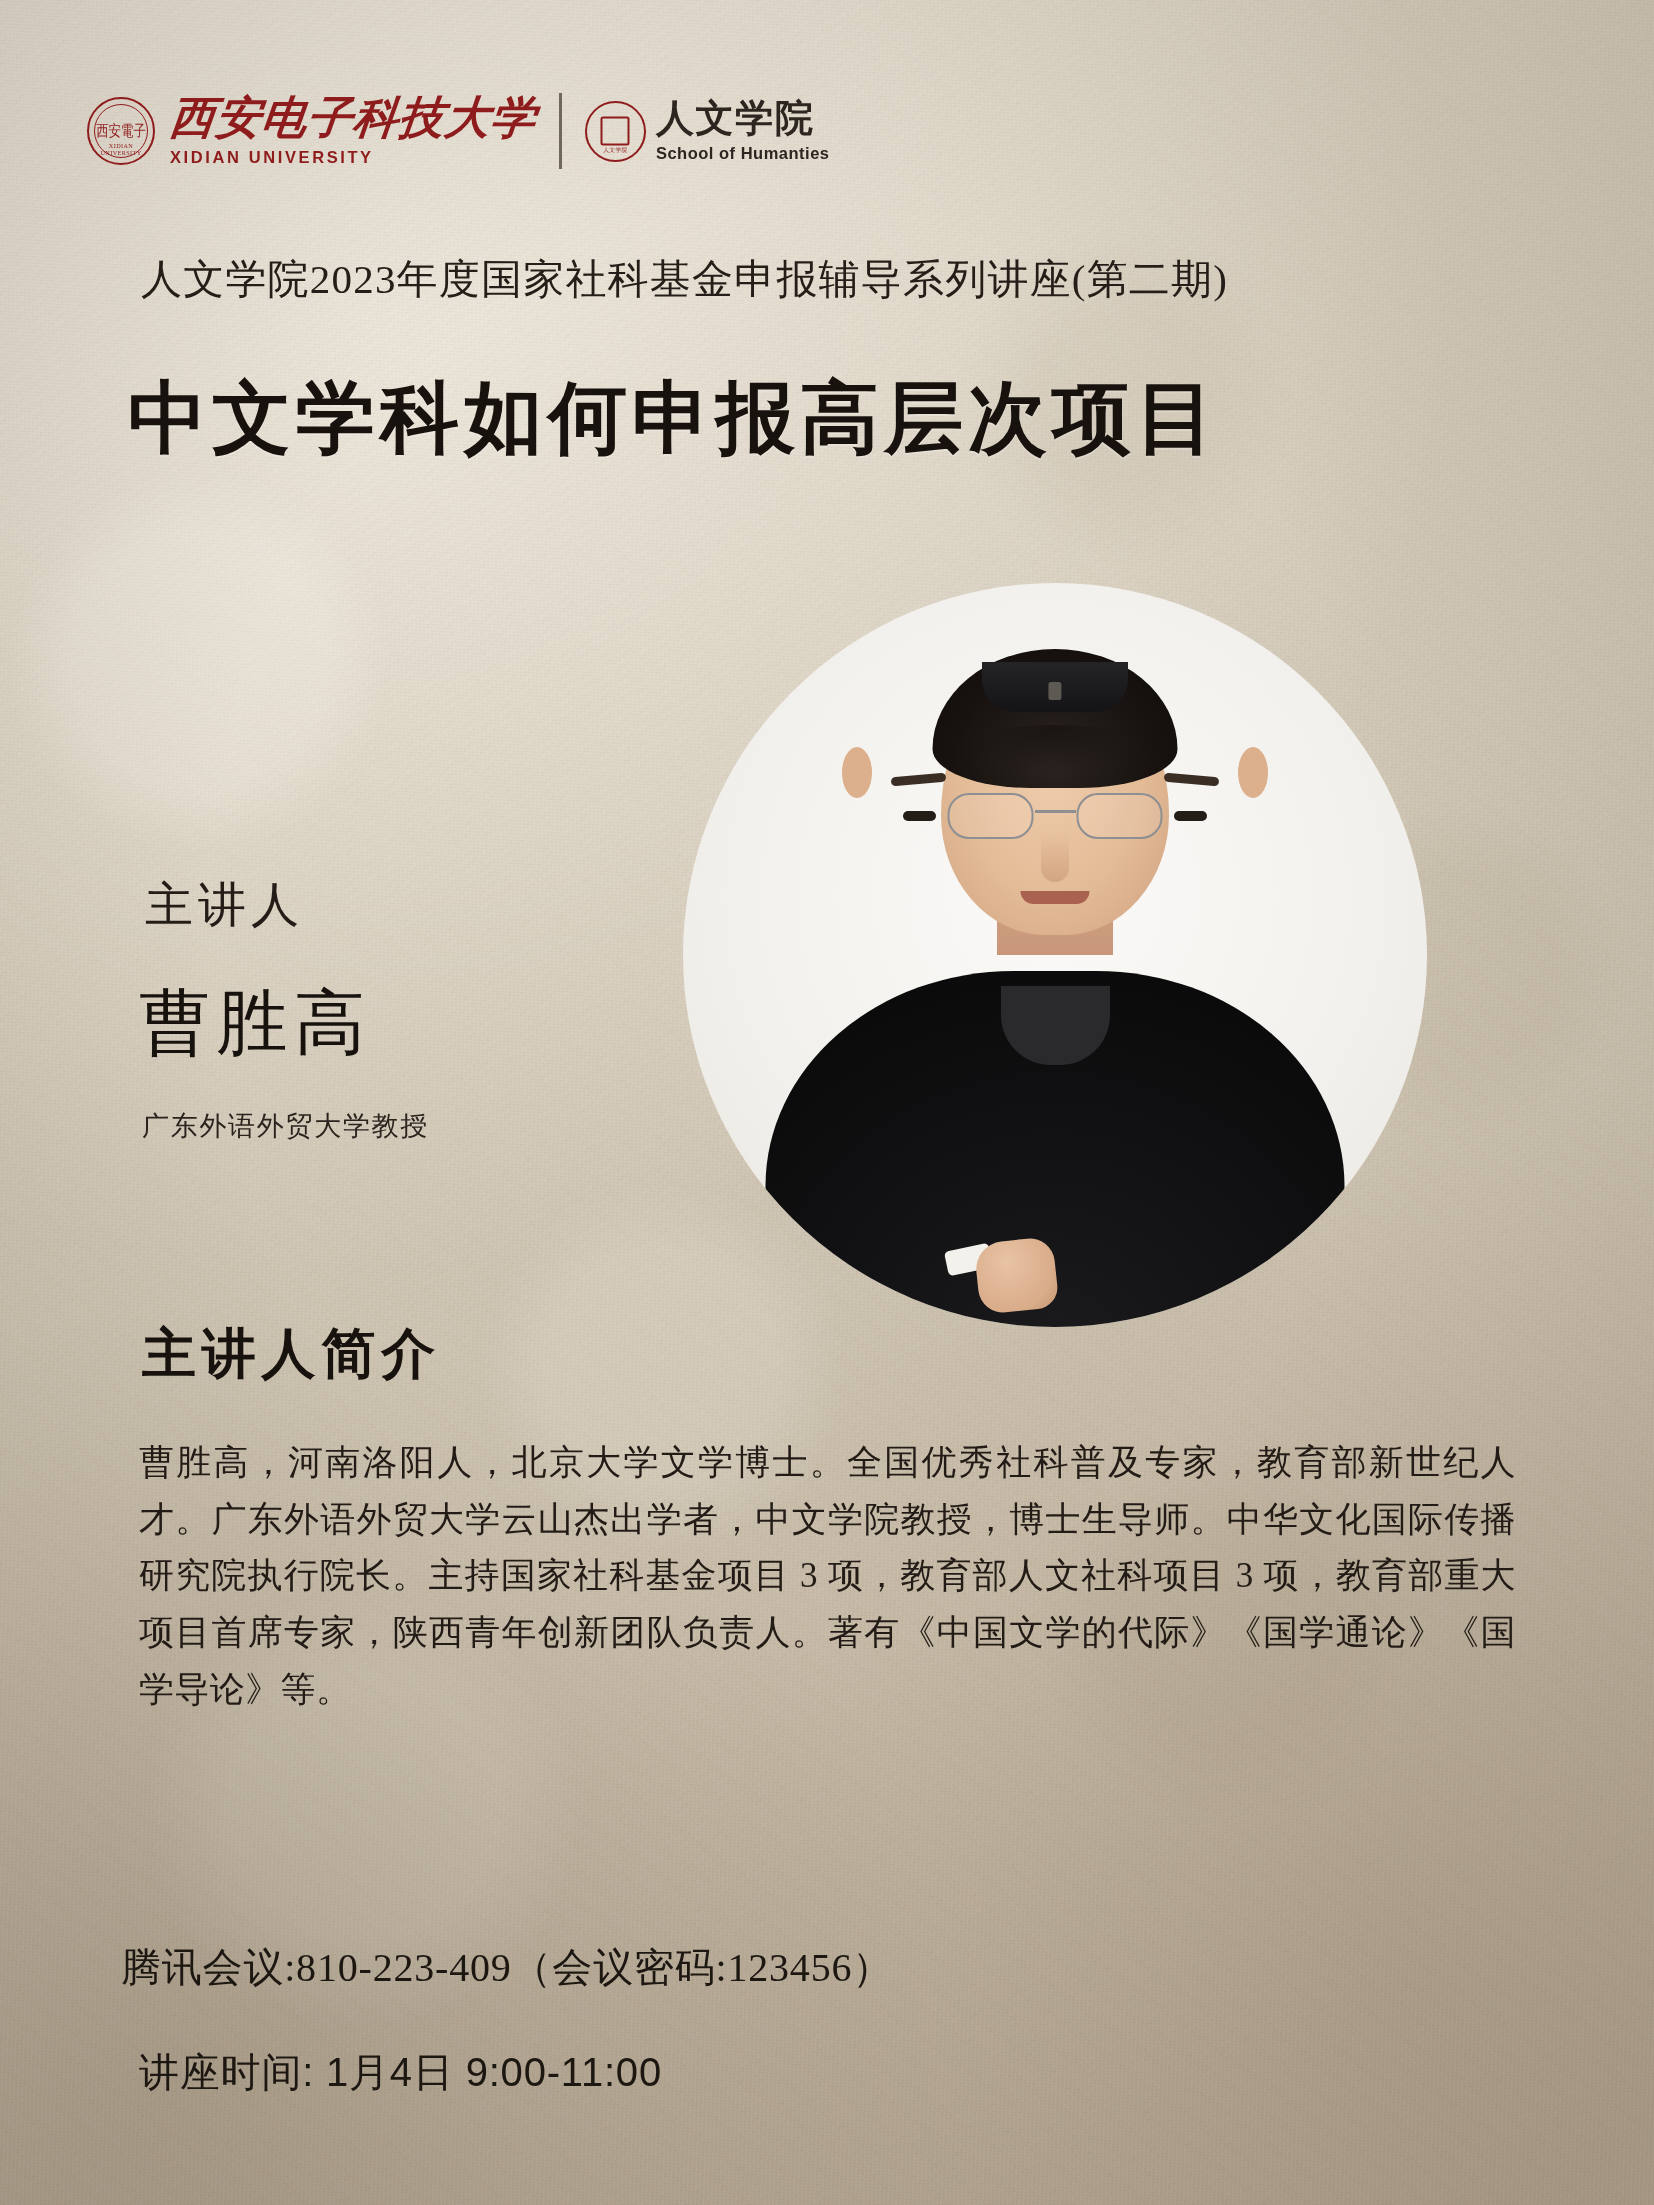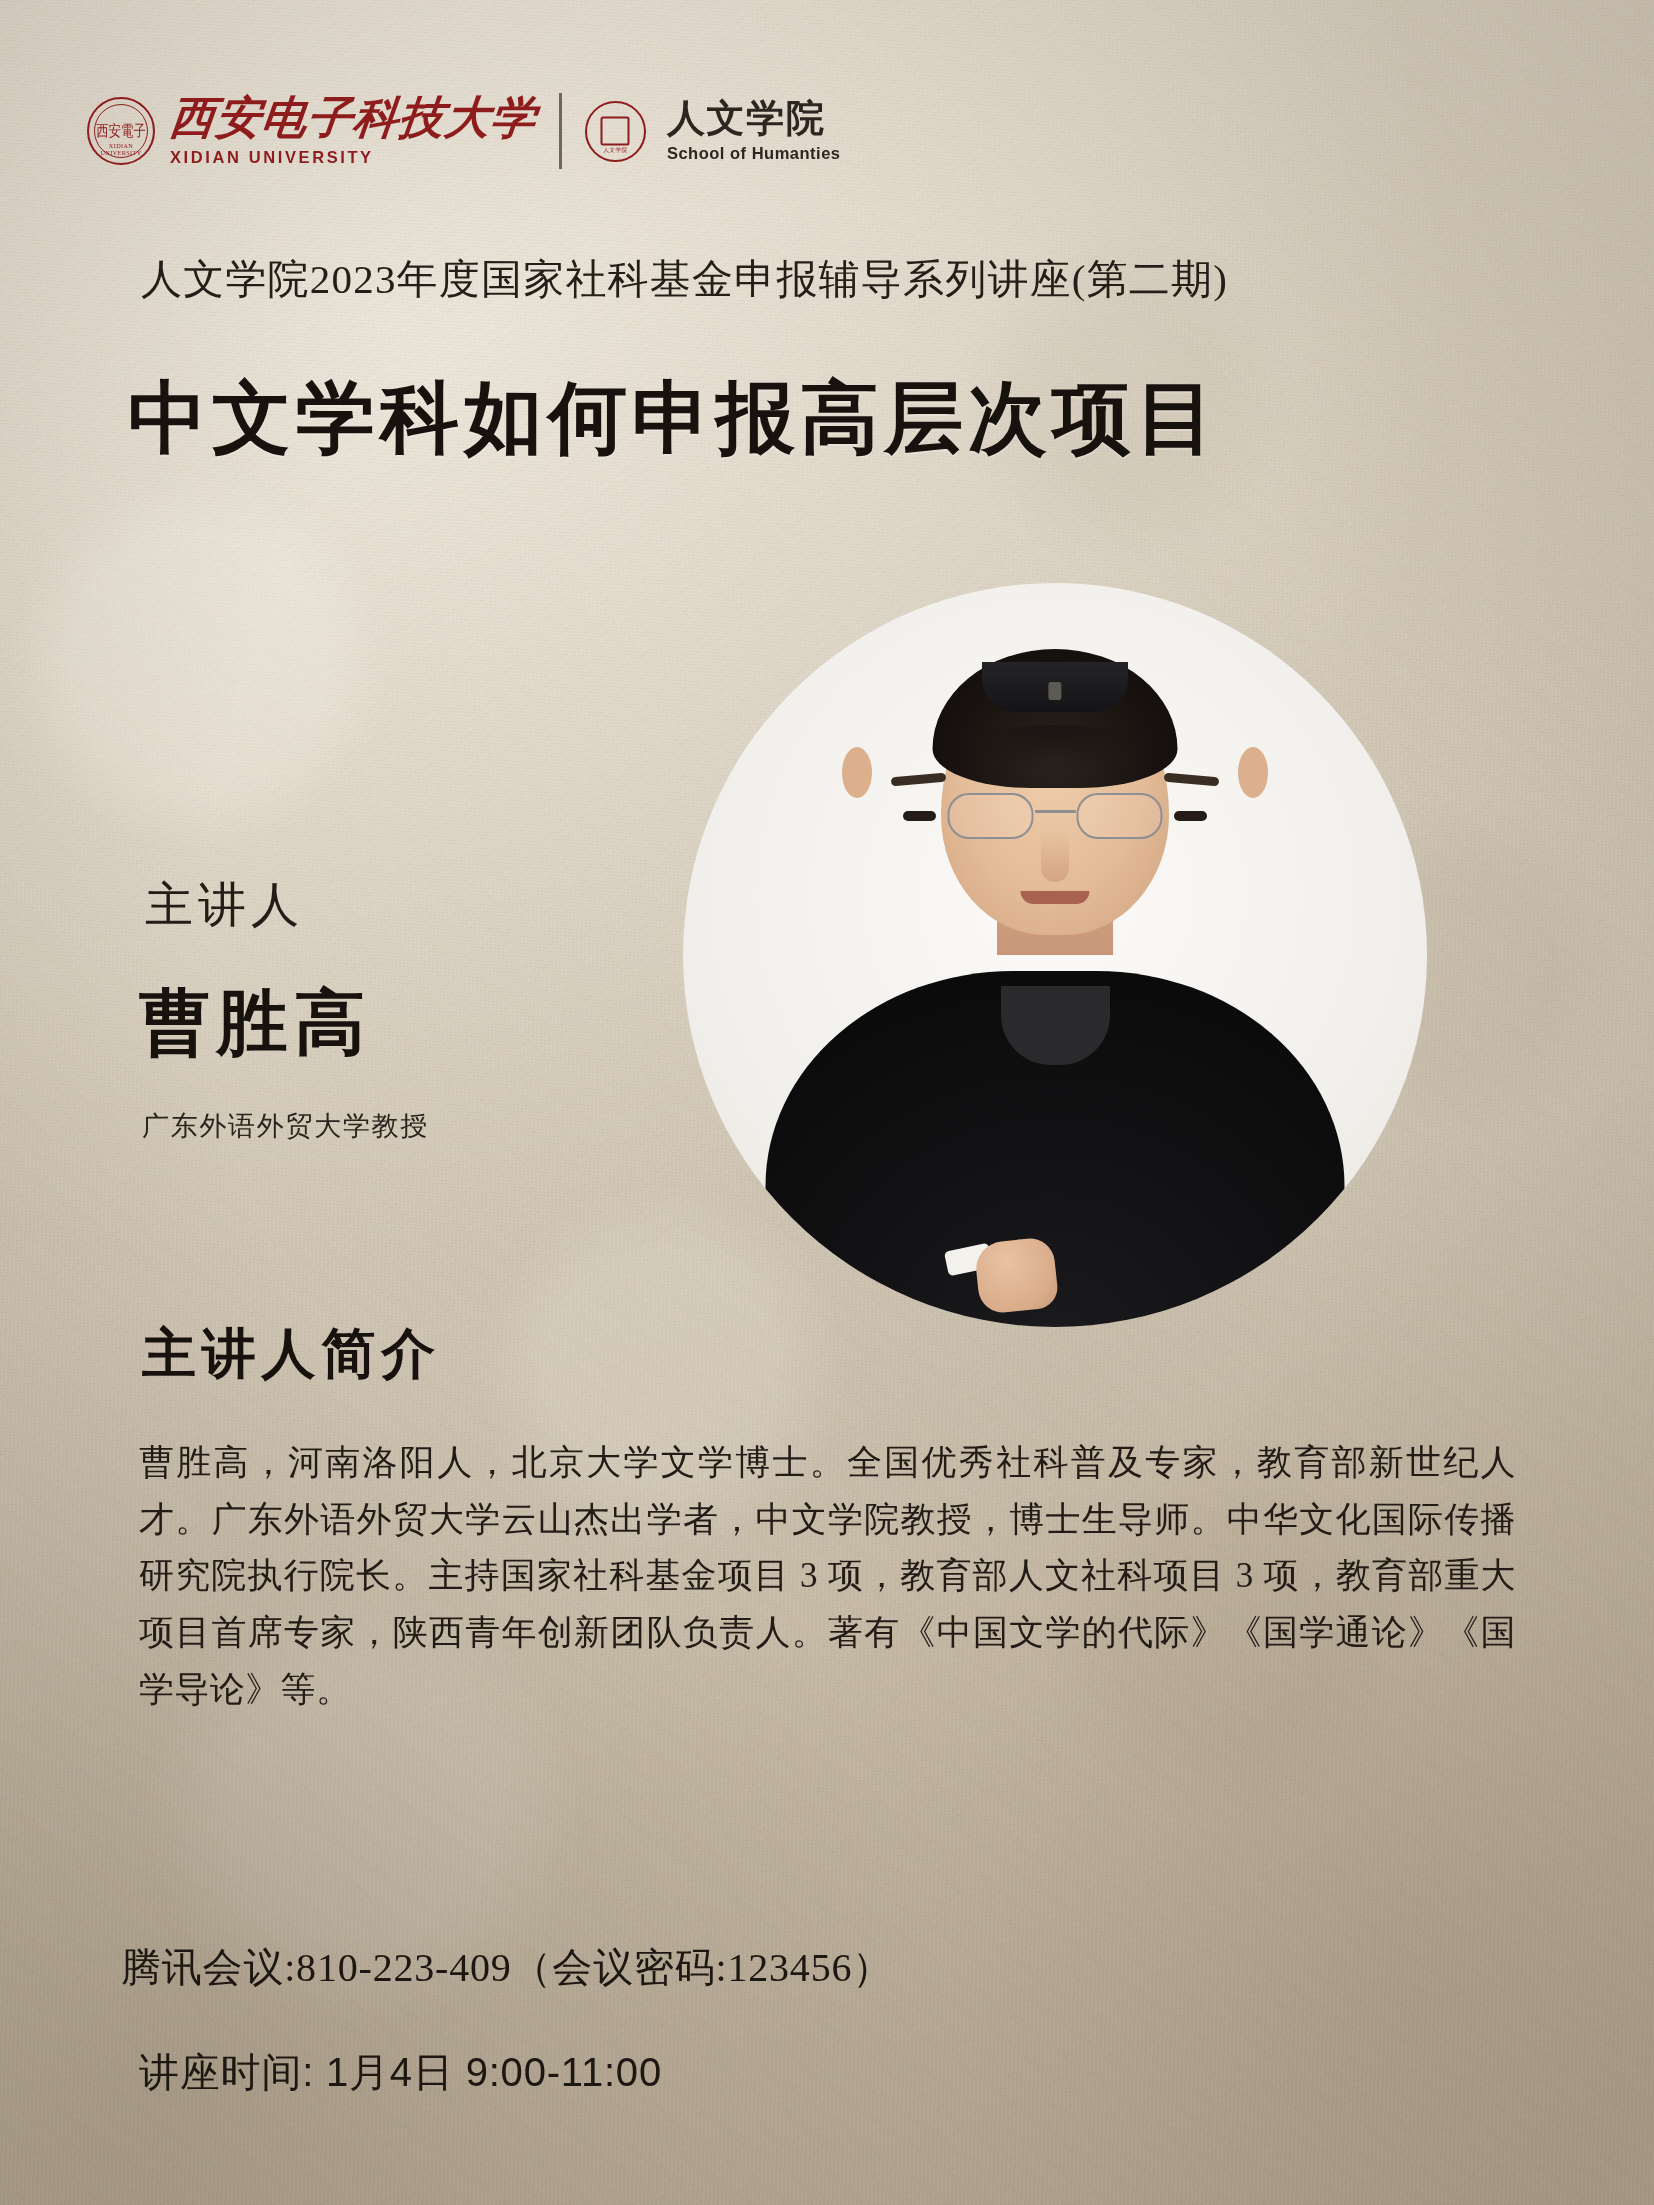--- a/index.html
+++ b/index.html
@@ -130,21 +130,21 @@
     font-weight: 600;
   }
 
   .divider-v {
     width: 2.5px;
     height: 76px;
     background: #4a4036;
     opacity: 0.75;
   }
 
-  .hum-logo { display: flex; align-items: center; gap: 21px; }
+  .hum-logo { display: flex; align-items: center; gap: 10px; }
   .hum-seal {
     width: 61px;
     height: 61px;
     border-radius: 50%;
     border: 2.5px solid #8e1c1c;
     position: relative;
     flex: 0 0 auto;
   }
   .hum-seal::after {
     content: "";
@@ -436,21 +436,21 @@
     letter-spacing: 5px;
     font-family: "Liberation Serif", serif;
     z-index: 5;
   }
   .speaker-name {
     position: absolute;
     left: 139px;
     top: 976px;
     font-size: 71px;
     color: #17120e;
-    font-weight: 700;
+    font-weight: 400;
     letter-spacing: 6.6px;
     font-family: "Liberation Serif", serif;
     z-index: 5;
   }
   .speaker-affil {
     position: absolute;
     left: 142px;
     top: 1108px;
     font-size: 27px;
     color: #2b231d;

